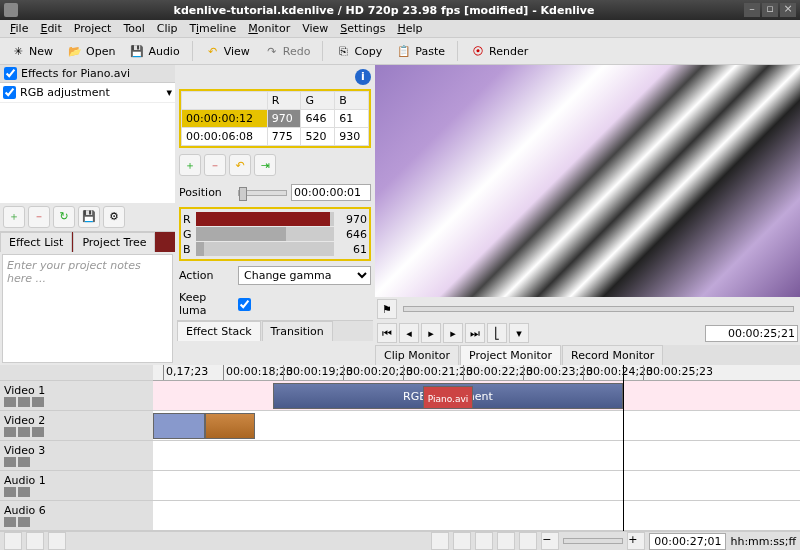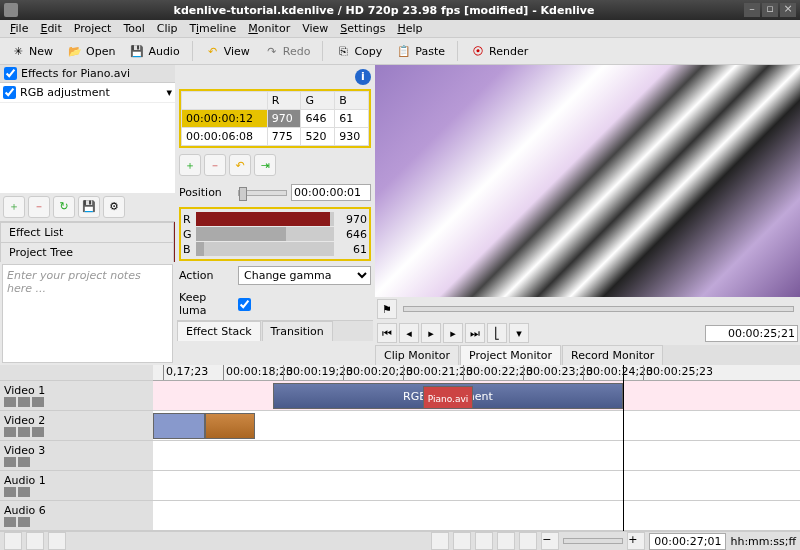--- a/index.html
+++ b/index.html
@@ -73,21 +73,21 @@
 .clip { position: absolute; top: 2px; height: 26px; border: 1px solid #666; overflow: hidden; display: flex; align-items: center; justify-content: center; font-size: 9px; }
 .clip.piano { background: linear-gradient(#6a7aaa, #4a5a8a); color: #fff; left: 120px; width: 350px; }
 .clip.piano-label { background: #cc4444; color: #fff; padding: 0 4px; position: absolute; }
 .clip.blue { background: #8899cc; left: 0; width: 52px; }
 .clip.img { background: linear-gradient(#cc8844, #aa6622); left: 52px; width: 50px; }
 .playhead { position: absolute; top: 0; bottom: 0; width: 1px; background: #000; left: 470px; }
 .statusbar { height: 22px; background: #e0e0e0; border-top: 1px solid #ccc; display: flex; align-items: center; padding: 0 4px; gap: 4px; }
 .status-btn { width: 18px; height: 18px; border: 1px solid #ccc; background: #f0f0f0; cursor: pointer; }
 .status-spacer { flex: 1; }
 .status-time { border: 1px solid #aaa; padding: 1px 4px; background: #fff; }
-.left-tabs { display: flex; background: #7f1d1d; border-top: 1px solid #ccc; flex-direction: column; }
+.left-tabs { display: flex; background: #7f1d1d; border-top: 1px solid #ccc; }
 .flex-fill { flex: 1; }
 </style>
 </head>
 <body>
 
 <div class="titlebar">
   <div class="titlebar-icon"></div>
   <div class="titlebar-title">kdenlive-tutorial.kdenlive / HD 720p 23.98 fps [modified] - Kdenlive</div>
   <div class="titlebar-btns">
     <div class="titlebar-btn">–</div>

